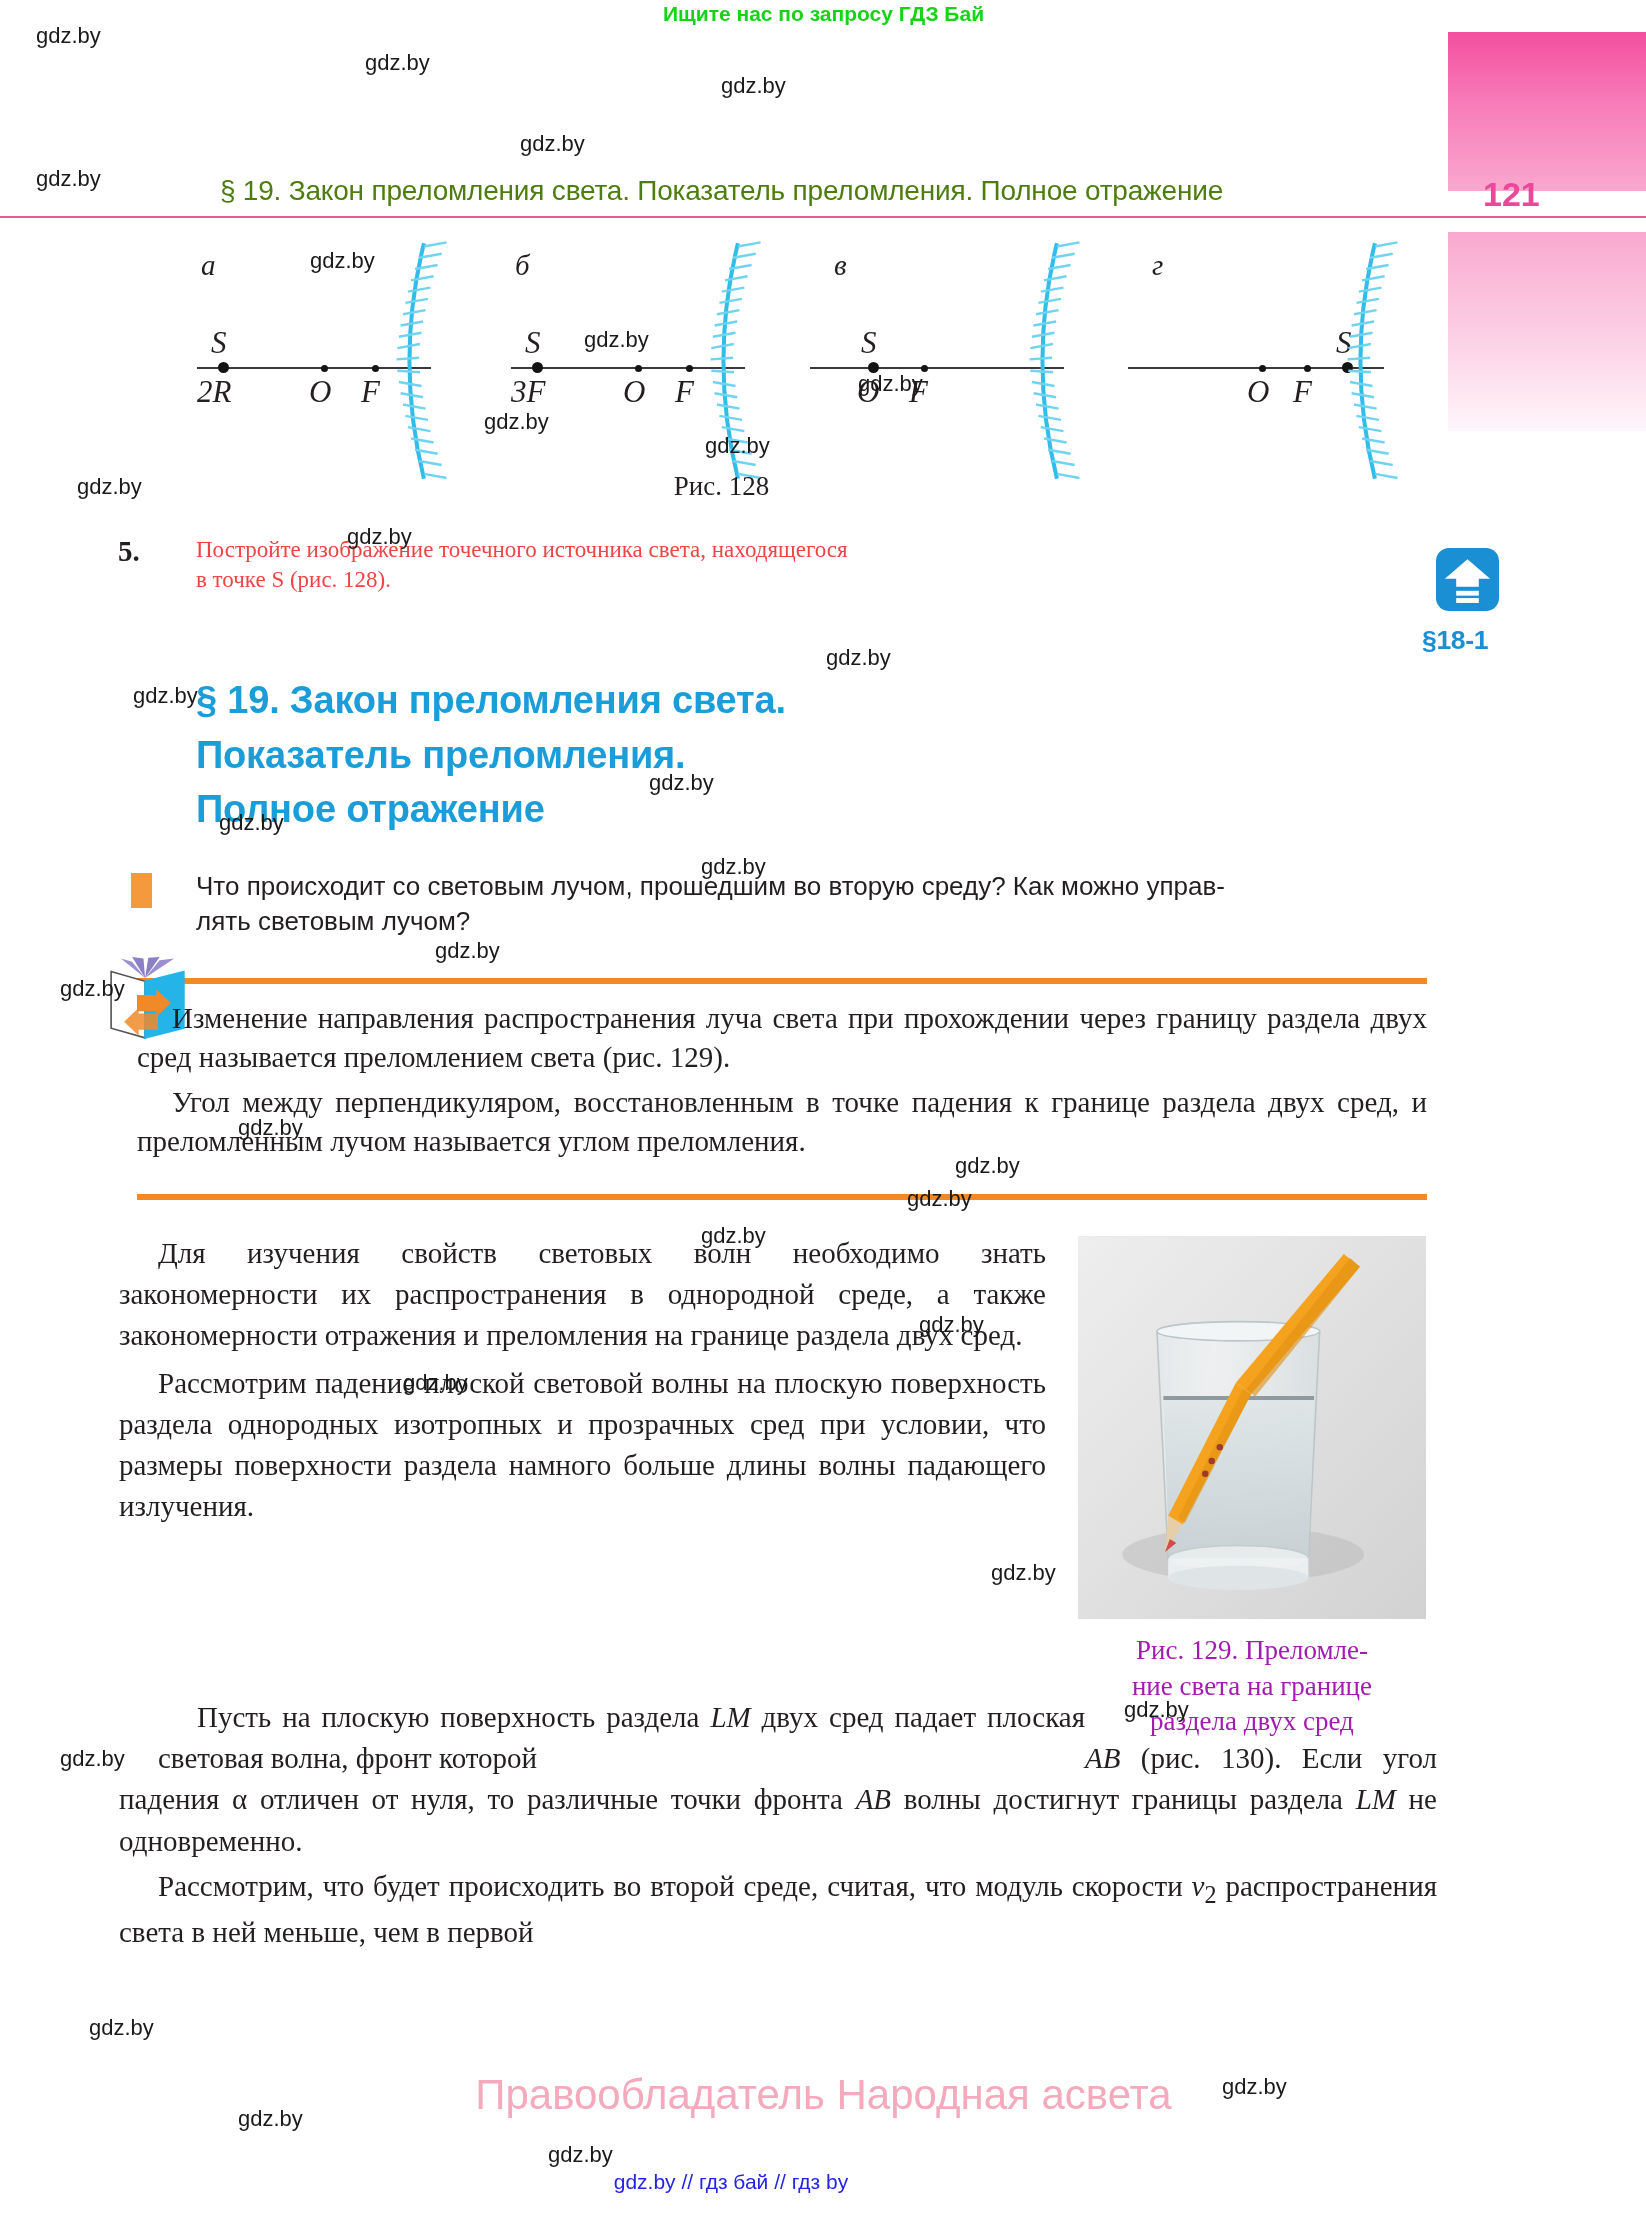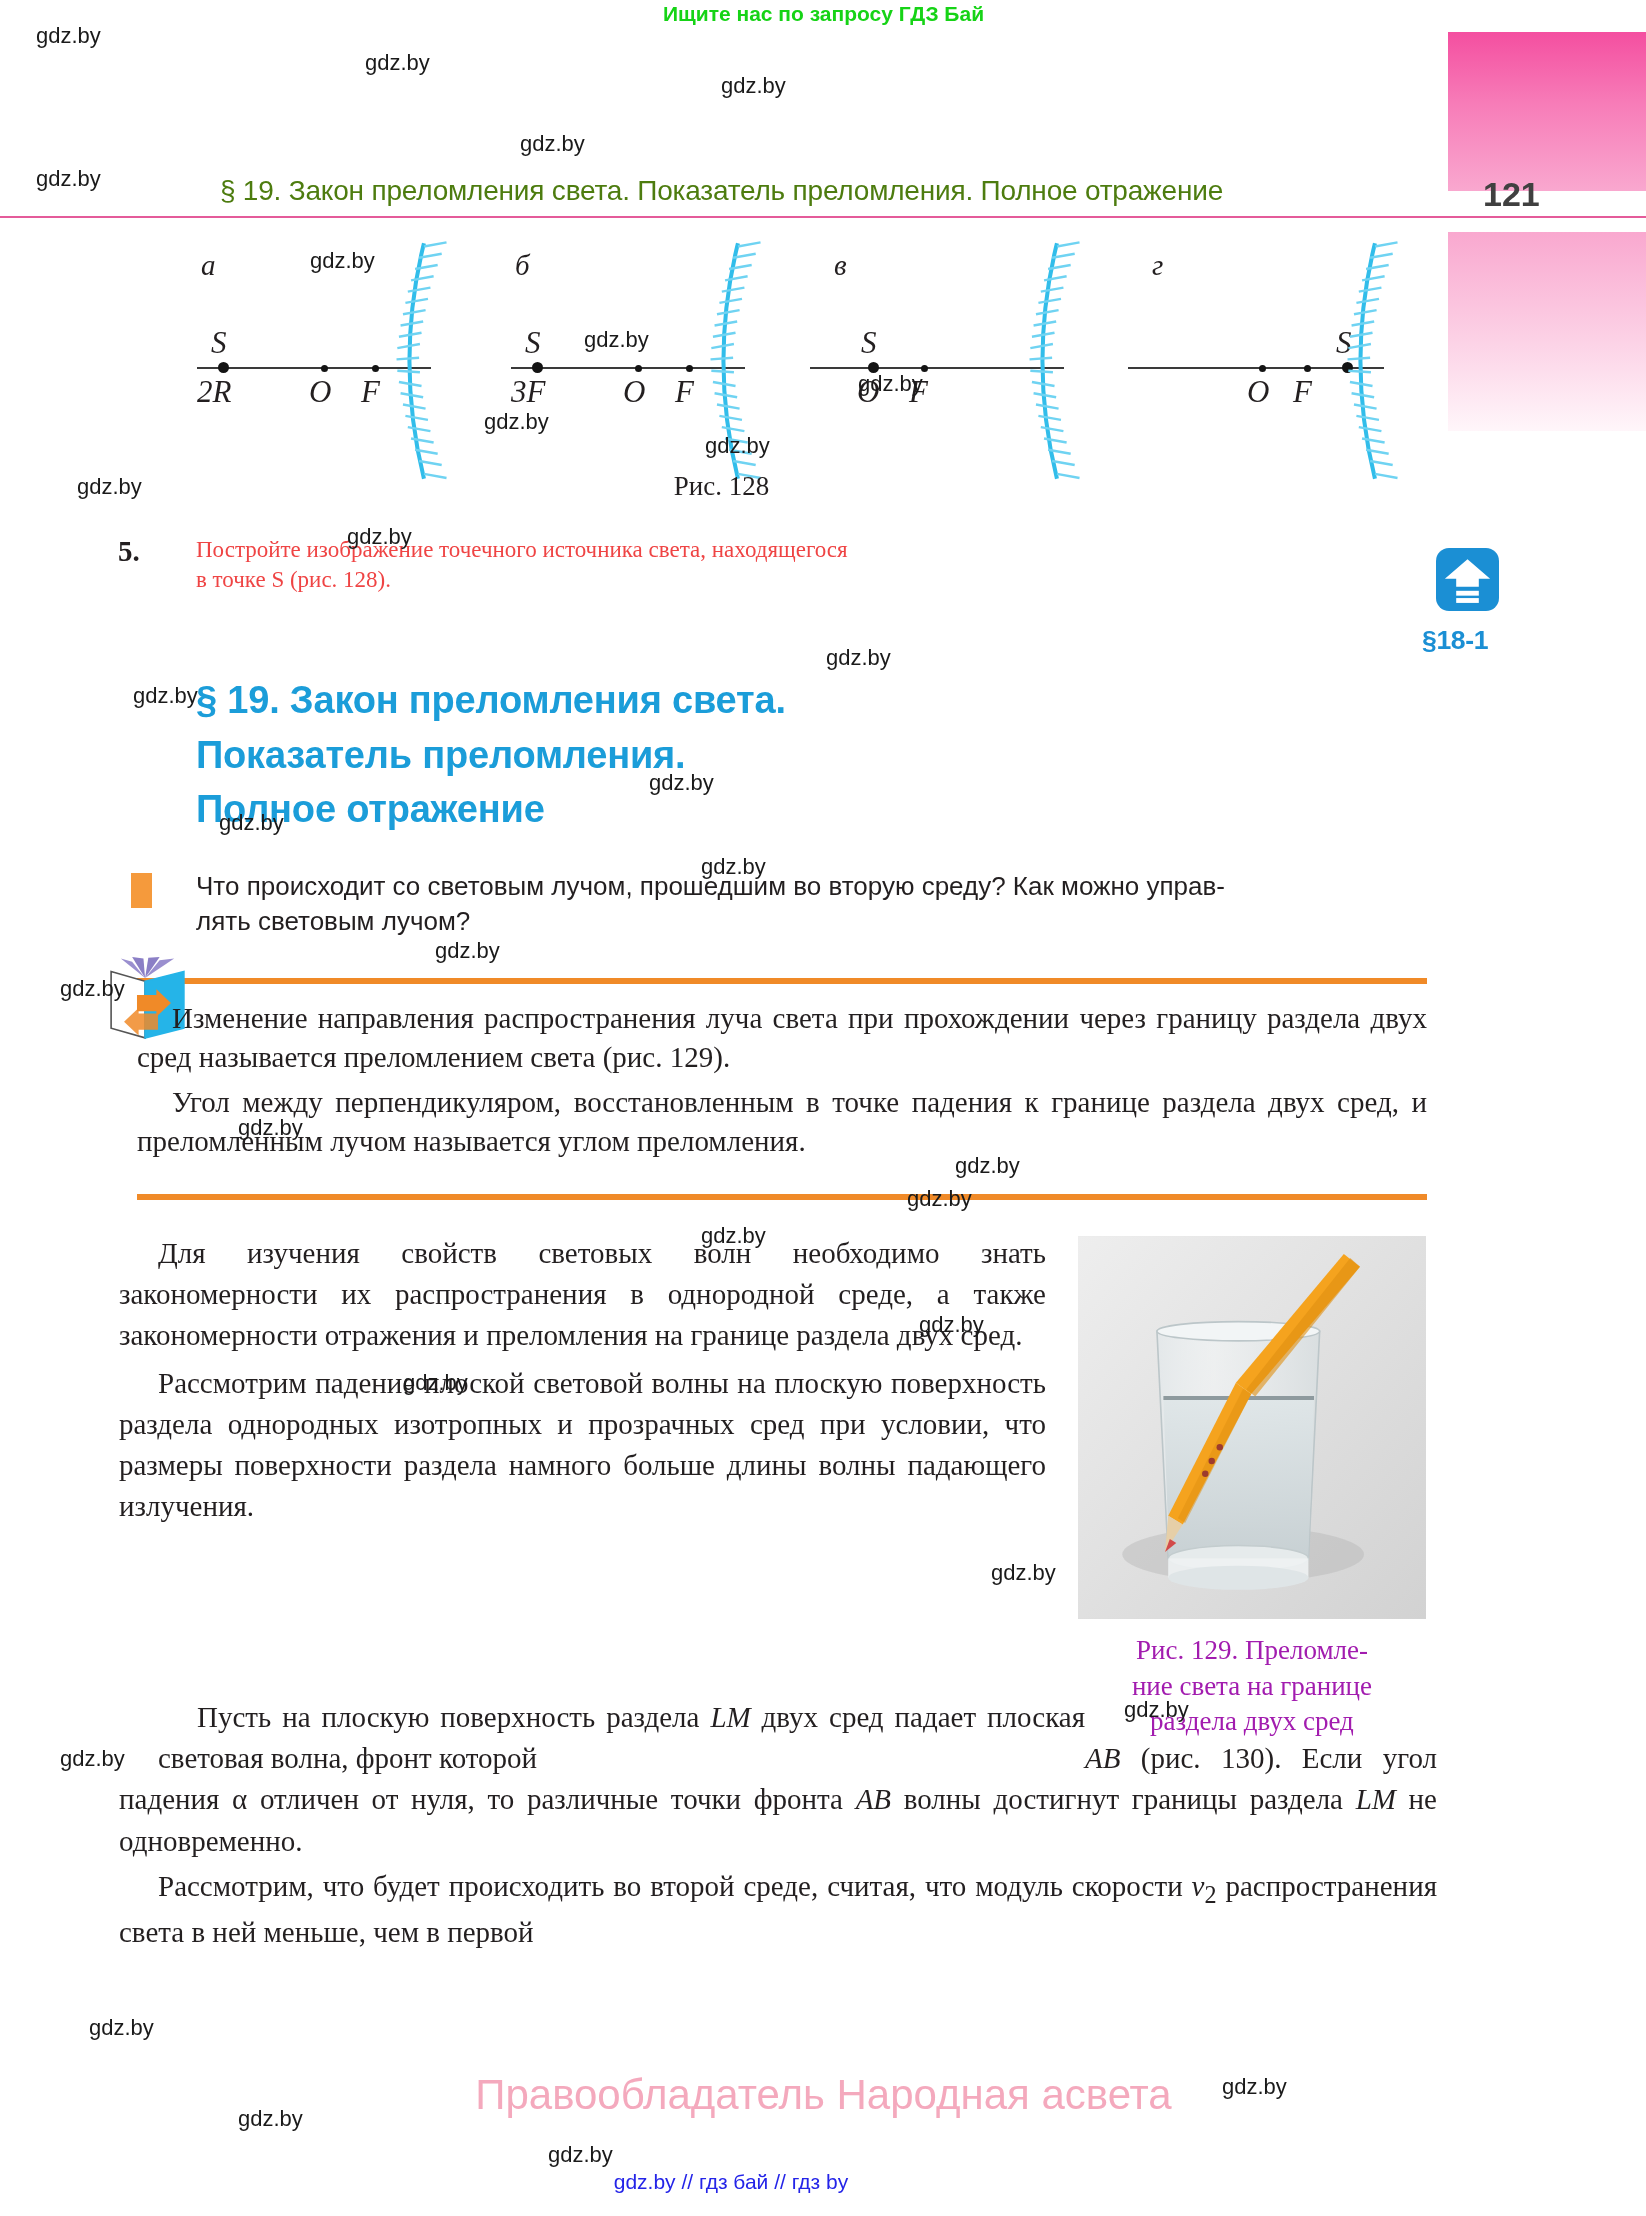--- a/index.html
+++ b/index.html
@@ -49,21 +49,21 @@
     font-family:"Liberation Sans", sans-serif;
     letter-spacing:-0.2px;
   }
   .pink-block-1{
     position:absolute;left:1448px;top:32px;width:199px;height:159px;
     background:linear-gradient(to bottom,#f44fa0 0%,#f77cb8 45%,#f9a8cf 100%);
   }
   .pagenum{
     position:absolute;left:1483px;top:175px;
     font-family:"Liberation Sans", sans-serif;
-    font-weight:bold;font-size:34px;color:#404040;
+    font-weight:bold;font-size:34px;color:#ec4899;
   }
   .hdr-rule{
     position:absolute;left:0;top:216px;width:1647px;height:2.4px;
     background:#e45b9a;
   }
   .pink-block-2{
     position:absolute;left:1448px;top:232px;width:199px;height:199px;
     background:linear-gradient(to bottom,#f9a8cf 0%,#fcd2e6 55%,#fff6fa 100%);
   }
 

